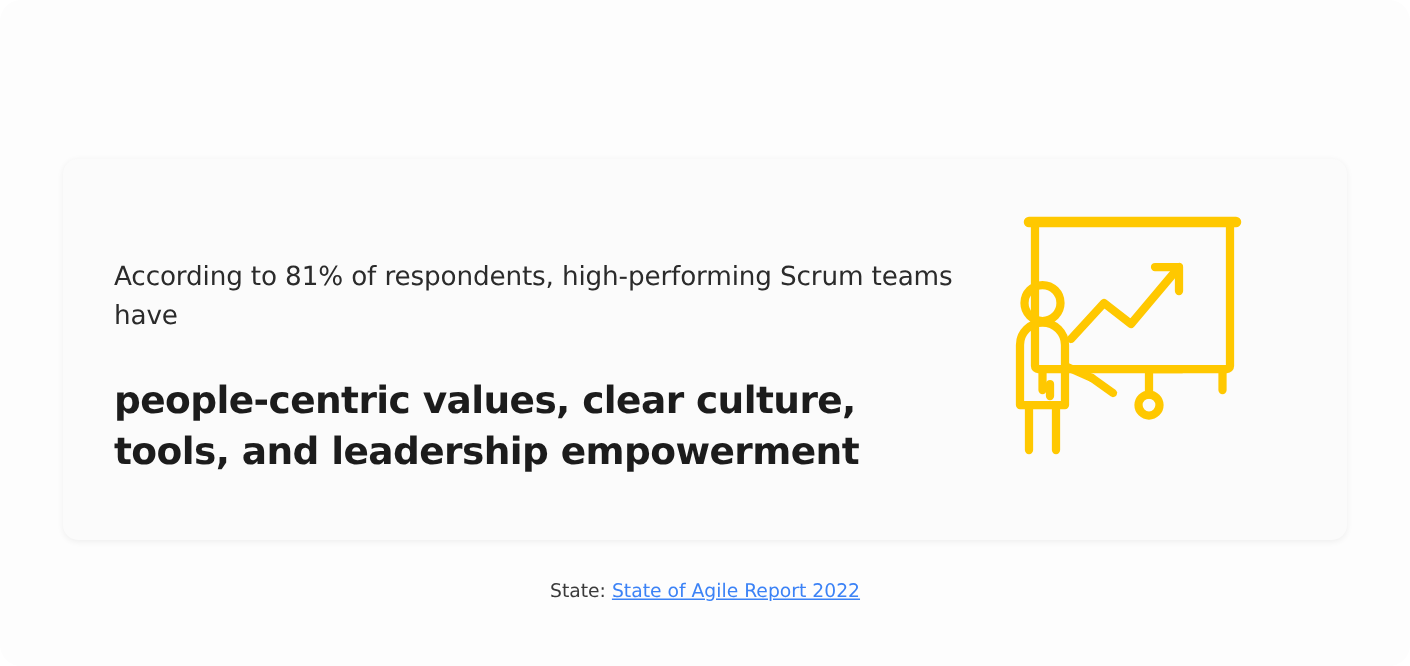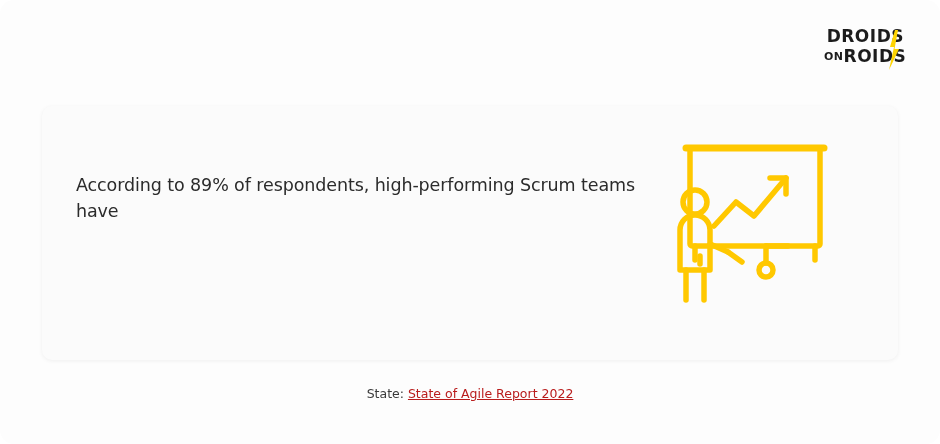--- a/index.html
+++ b/index.html
@@ -114,45 +114,35 @@
     position: absolute;
     left: 0;
     top: 386px;
     width: 940px;
     text-align: center;
     font-family: "DejaVu Sans", sans-serif;
     font-size: 12.5px;
     color: #3a3a3a;
   }
   .source a {
-    color: #b91c1c;
+    color: #3b82f6;
   }
 </style>
 </head>
 <body>
 
 <div class="stage">
   <div class="frame"></div>
 
-  <div class="logo">
-    <div class="logo-line">
-      <span>DROIDS</span>
-    </div>
-    <div class="logo-line">
-      <span class="mid">ON</span><span>ROIDS</span>
-    </div>
-    <svg class="logo-bolt" viewBox="0 0 12 40">
-      <path d="M7 0 L2 17 L6 17 L1 40 L11 19 L6.5 19 L10 0 Z" fill="#FFD400"></path>
-    </svg>
-  </div>
 
   <div class="card">
 
     <div class="text-block">
-      <p class="intro">According to 89% of respondents, high-performing Scrum teams have</p>
+      <p class="intro">According to 81% of respondents, high-performing Scrum teams have</p>
+      <p class="headline">people-centric values, clear culture, tools, and leadership empowerment</p>
     </div>
 
     <svg class="illustration" viewBox="0 0 190 190">
       <g fill="none" stroke="#FFC800" stroke-width="5.5" stroke-linecap="round" stroke-linejoin="round">
 
         <rect x="28" y="8" width="130" height="98" rx="2"></rect>
 
         <line x1="24" y1="8" x2="162" y2="8" stroke-width="7"></line>
 
         <line x1="33" y1="106" x2="33" y2="120"></line>

